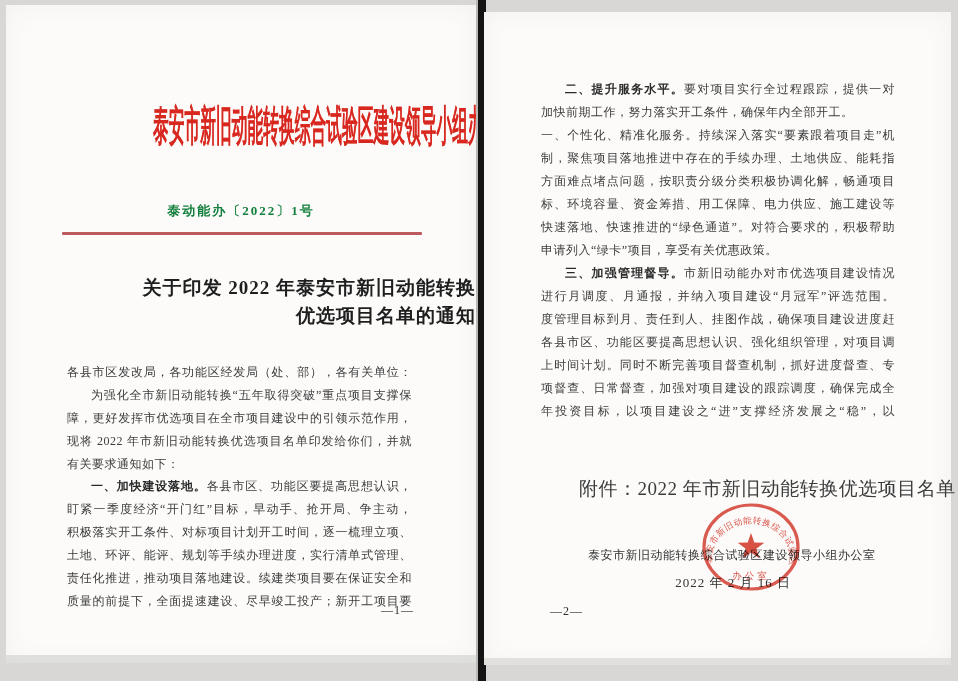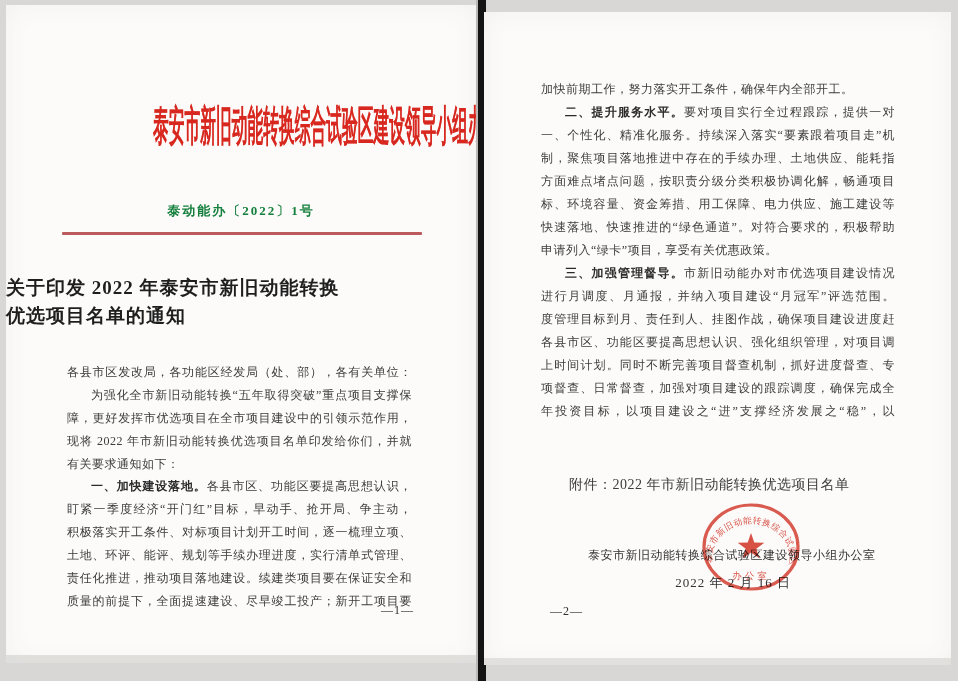--- a/index.html
+++ b/index.html
@@ -45,40 +45,40 @@
     position:absolute;left:0;top:197px;width:470px;
     text-align:center;font-size:13px;letter-spacing:2px;
     color:#15803d;font-weight:bold;
   }
   .redline{
     position:absolute;left:56px;top:227px;width:360px;height:3px;
     background:var(--rule_red);border-radius:1px;
   }
   .doc-title{
     position:absolute;left:0;top:269px;width:470px;
-    text-align:left;font-size:19px;font-weight:bold;
+    text-align:right;font-size:19px;font-weight:bold;
     line-height:28px;color:var(--ink_dark);letter-spacing:1px;
   }
 
   .body-block{position:absolute;font-size:12px;color:var(--ink);}
   .l-body{left:61px;top:356px;width:345px;}
   .r-body{left:57px;top:66px;width:354px;}
   .ln{
     line-height:22.9px;height:22.9px;white-space:nowrap;
     text-align:justify;text-align-last:justify;
     letter-spacing:0.5px;
   }
   .r-body .ln{line-height:23px;height:23px;}
   .ln.short{text-align-last:left;}
   .ln.ind{text-indent:2em;}
   .ln .b{font-weight:bold;color:#2a2a2a;}
 
   .attach{
     position:absolute;left:57px;top:464px;width:354px;
-    font-size:14px;color:var(--ink);text-indent:2em;
+    font-size:19px;color:var(--ink);text-indent:2em;
     letter-spacing:0.5px;white-space:nowrap;
   }
   .sig{
     position:absolute;left:104px;top:535px;width:300px;
     font-size:12px;color:#333;letter-spacing:0.5px;
     white-space:nowrap;
   }
   .sigdate{
     position:absolute;left:104px;top:562px;width:290px;
     text-align:center;font-size:13px;color:#333;letter-spacing:1px;
@@ -123,22 +123,22 @@
     </div>
 
     <div class="pnum pnum1">—1—</div>
     <div class="edge-strip" style="left:0;top:650px;width:470px;height:8px;opacity:.6;"></div>
   </div>
 
   <div class="divider"></div>
 
   <div class="page page-right">
     <div class="body-block r-body">
+      <div class="ln ind"><span class="b">二、提升服务水平。</span><span>要对项目实行全过程跟踪，提供一对</span></div>
       <div class="ln short"><span class="b"></span><span>加快前期工作，努力落实开工条件，确保年内全部开工。</span></div>
-      <div class="ln ind"><span class="b">二、提升服务水平。</span><span>要对项目实行全过程跟踪，提供一对</span></div>
       <div class="ln"><span class="b"></span><span>一、个性化、精准化服务。持续深入落实“要素跟着项目走”机</span></div>
       <div class="ln"><span class="b"></span><span>制，聚焦项目落地推进中存在的手续办理、土地供应、能耗指</span></div>
       <div class="ln"><span class="b"></span><span>方面难点堵点问题，按职责分级分类积极协调化解，畅通项目</span></div>
       <div class="ln"><span class="b"></span><span>标、环境容量、资金筹措、用工保障、电力供应、施工建设等</span></div>
       <div class="ln"><span class="b"></span><span>快速落地、快速推进的“绿色通道”。对符合要求的，积极帮助</span></div>
       <div class="ln short"><span class="b"></span><span>申请列入“绿卡”项目，享受有关优惠政策。</span></div>
       <div class="ln ind"><span class="b">三、加强管理督导。</span><span>市新旧动能办对市优选项目建设情况</span></div>
       <div class="ln"><span class="b"></span><span>进行月调度、月通报，并纳入项目建设“月冠军”评选范围。</span></div>
       <div class="ln"><span class="b"></span><span>度管理目标到月、责任到人、挂图作战，确保项目建设进度赶</span></div>
       <div class="ln"><span class="b"></span><span>各县市区、功能区要提高思想认识、强化组织管理，对项目调</span></div>

